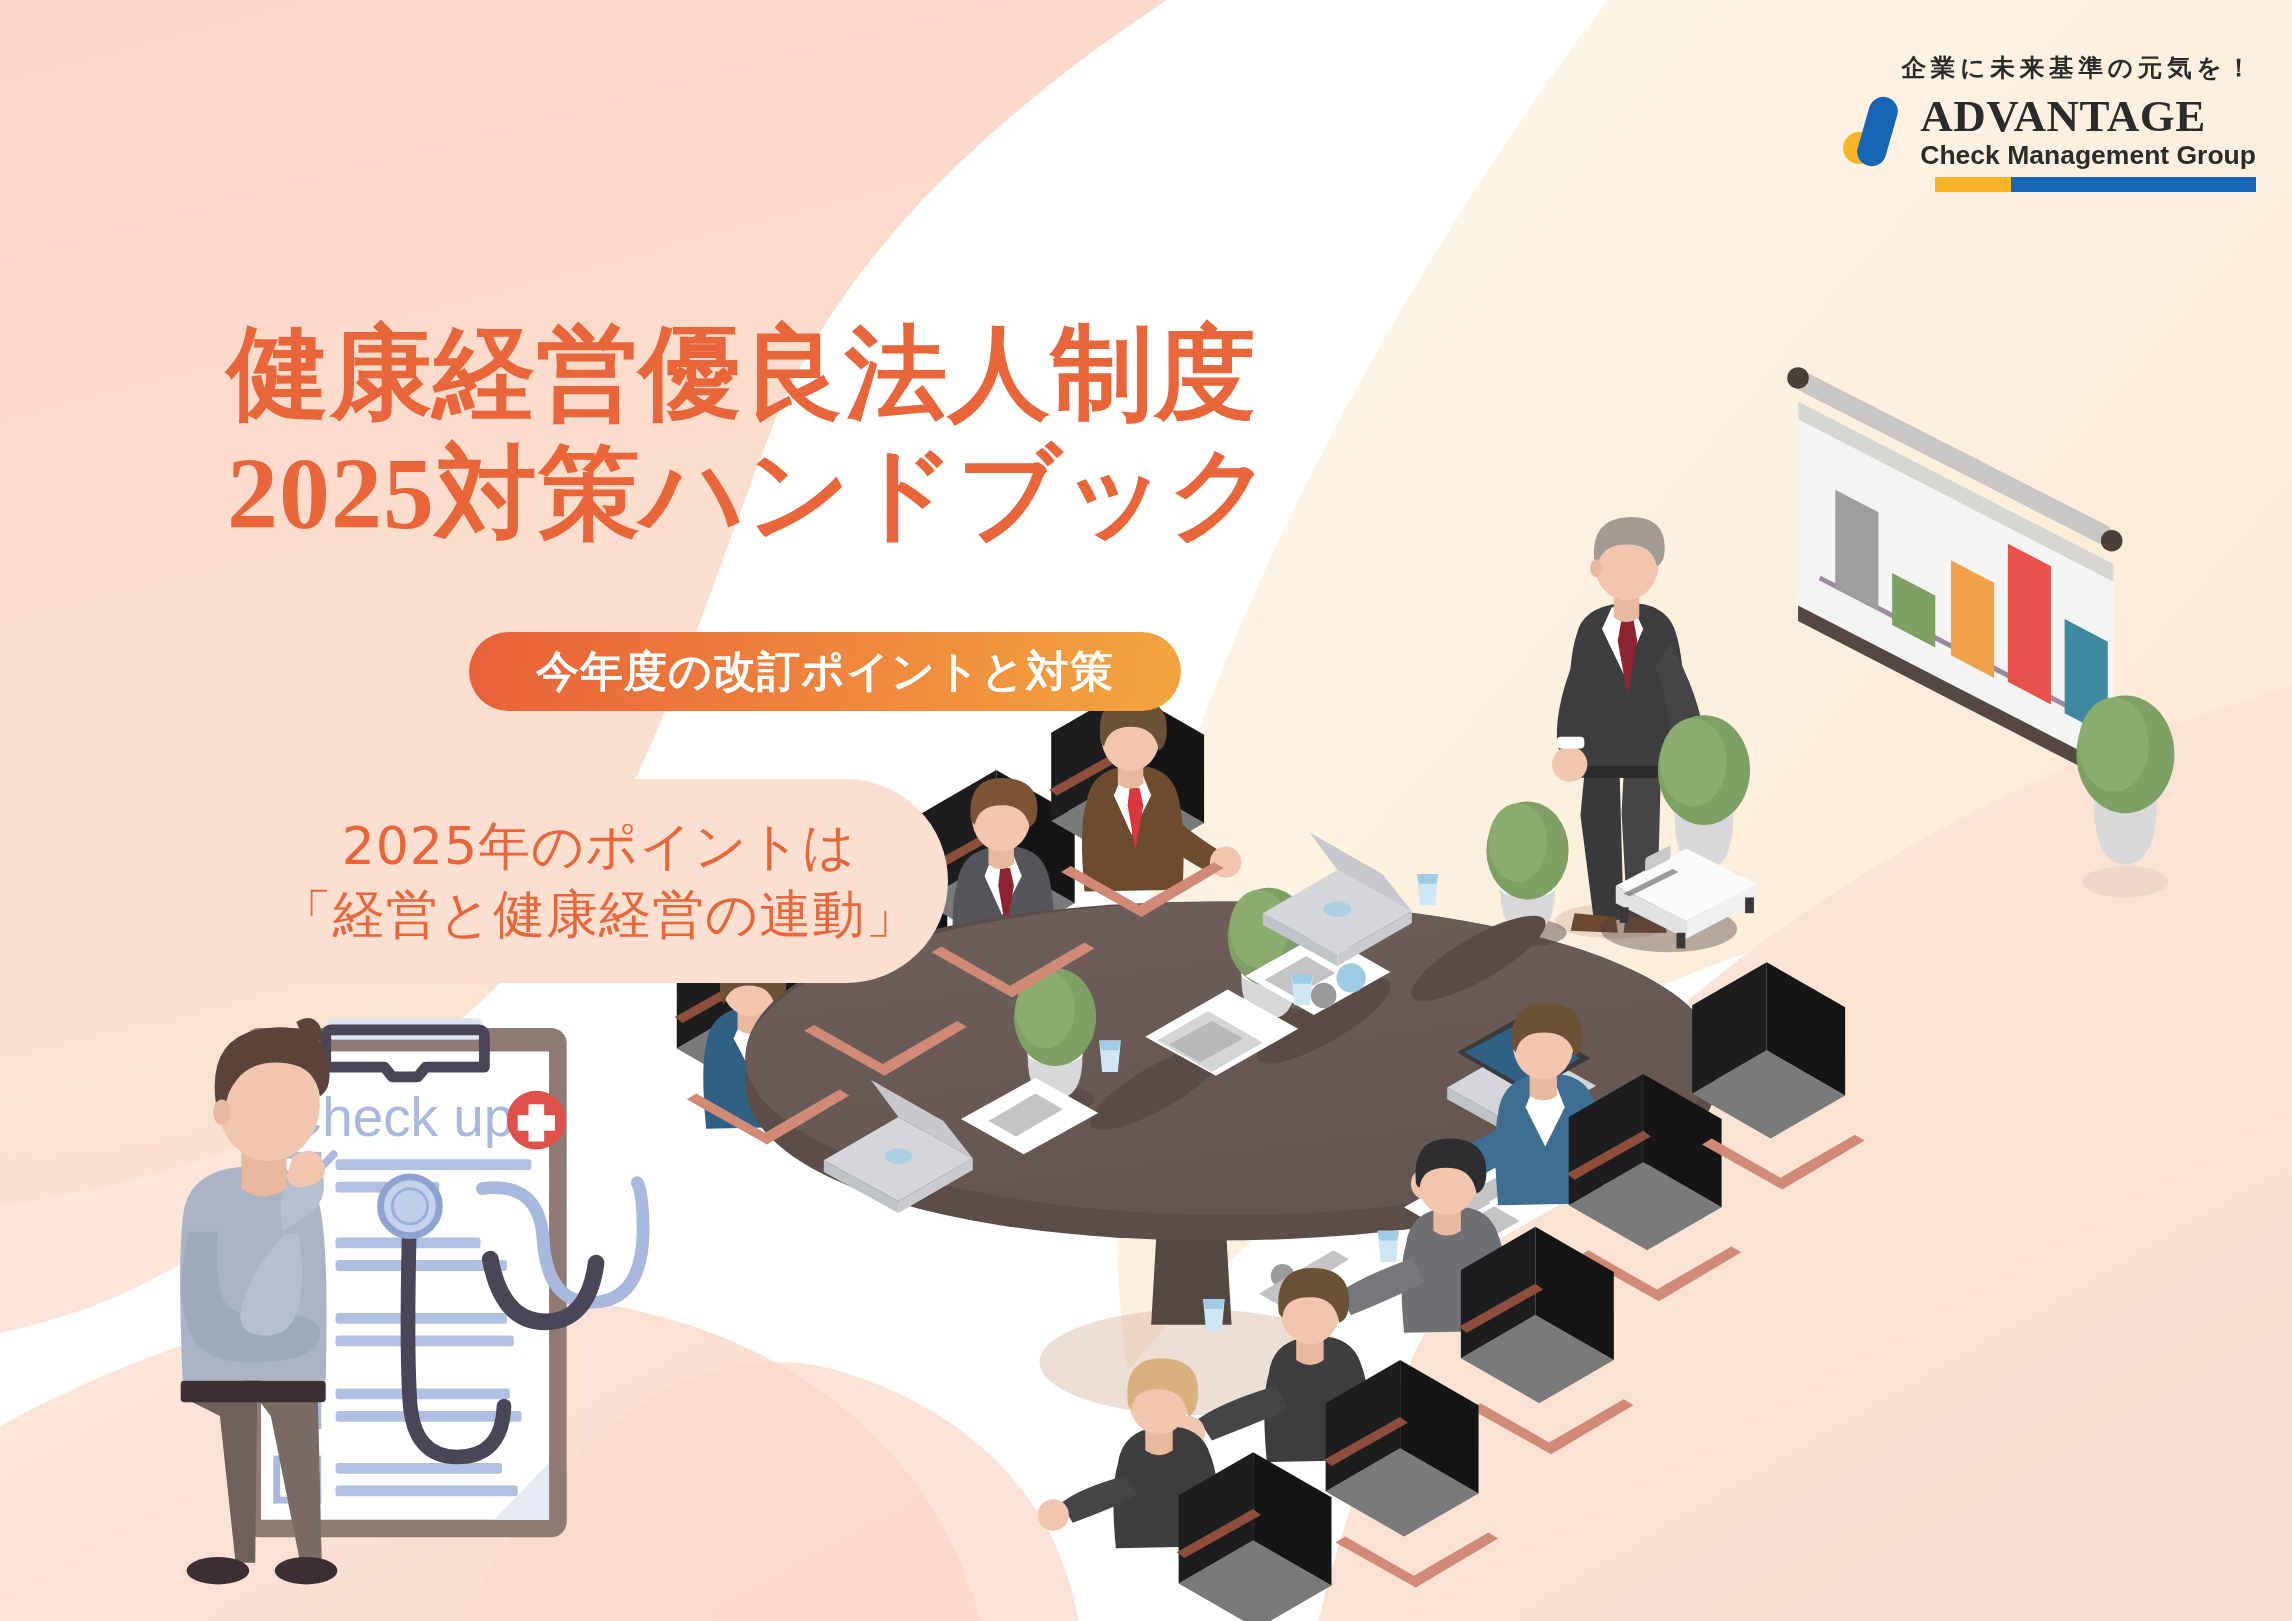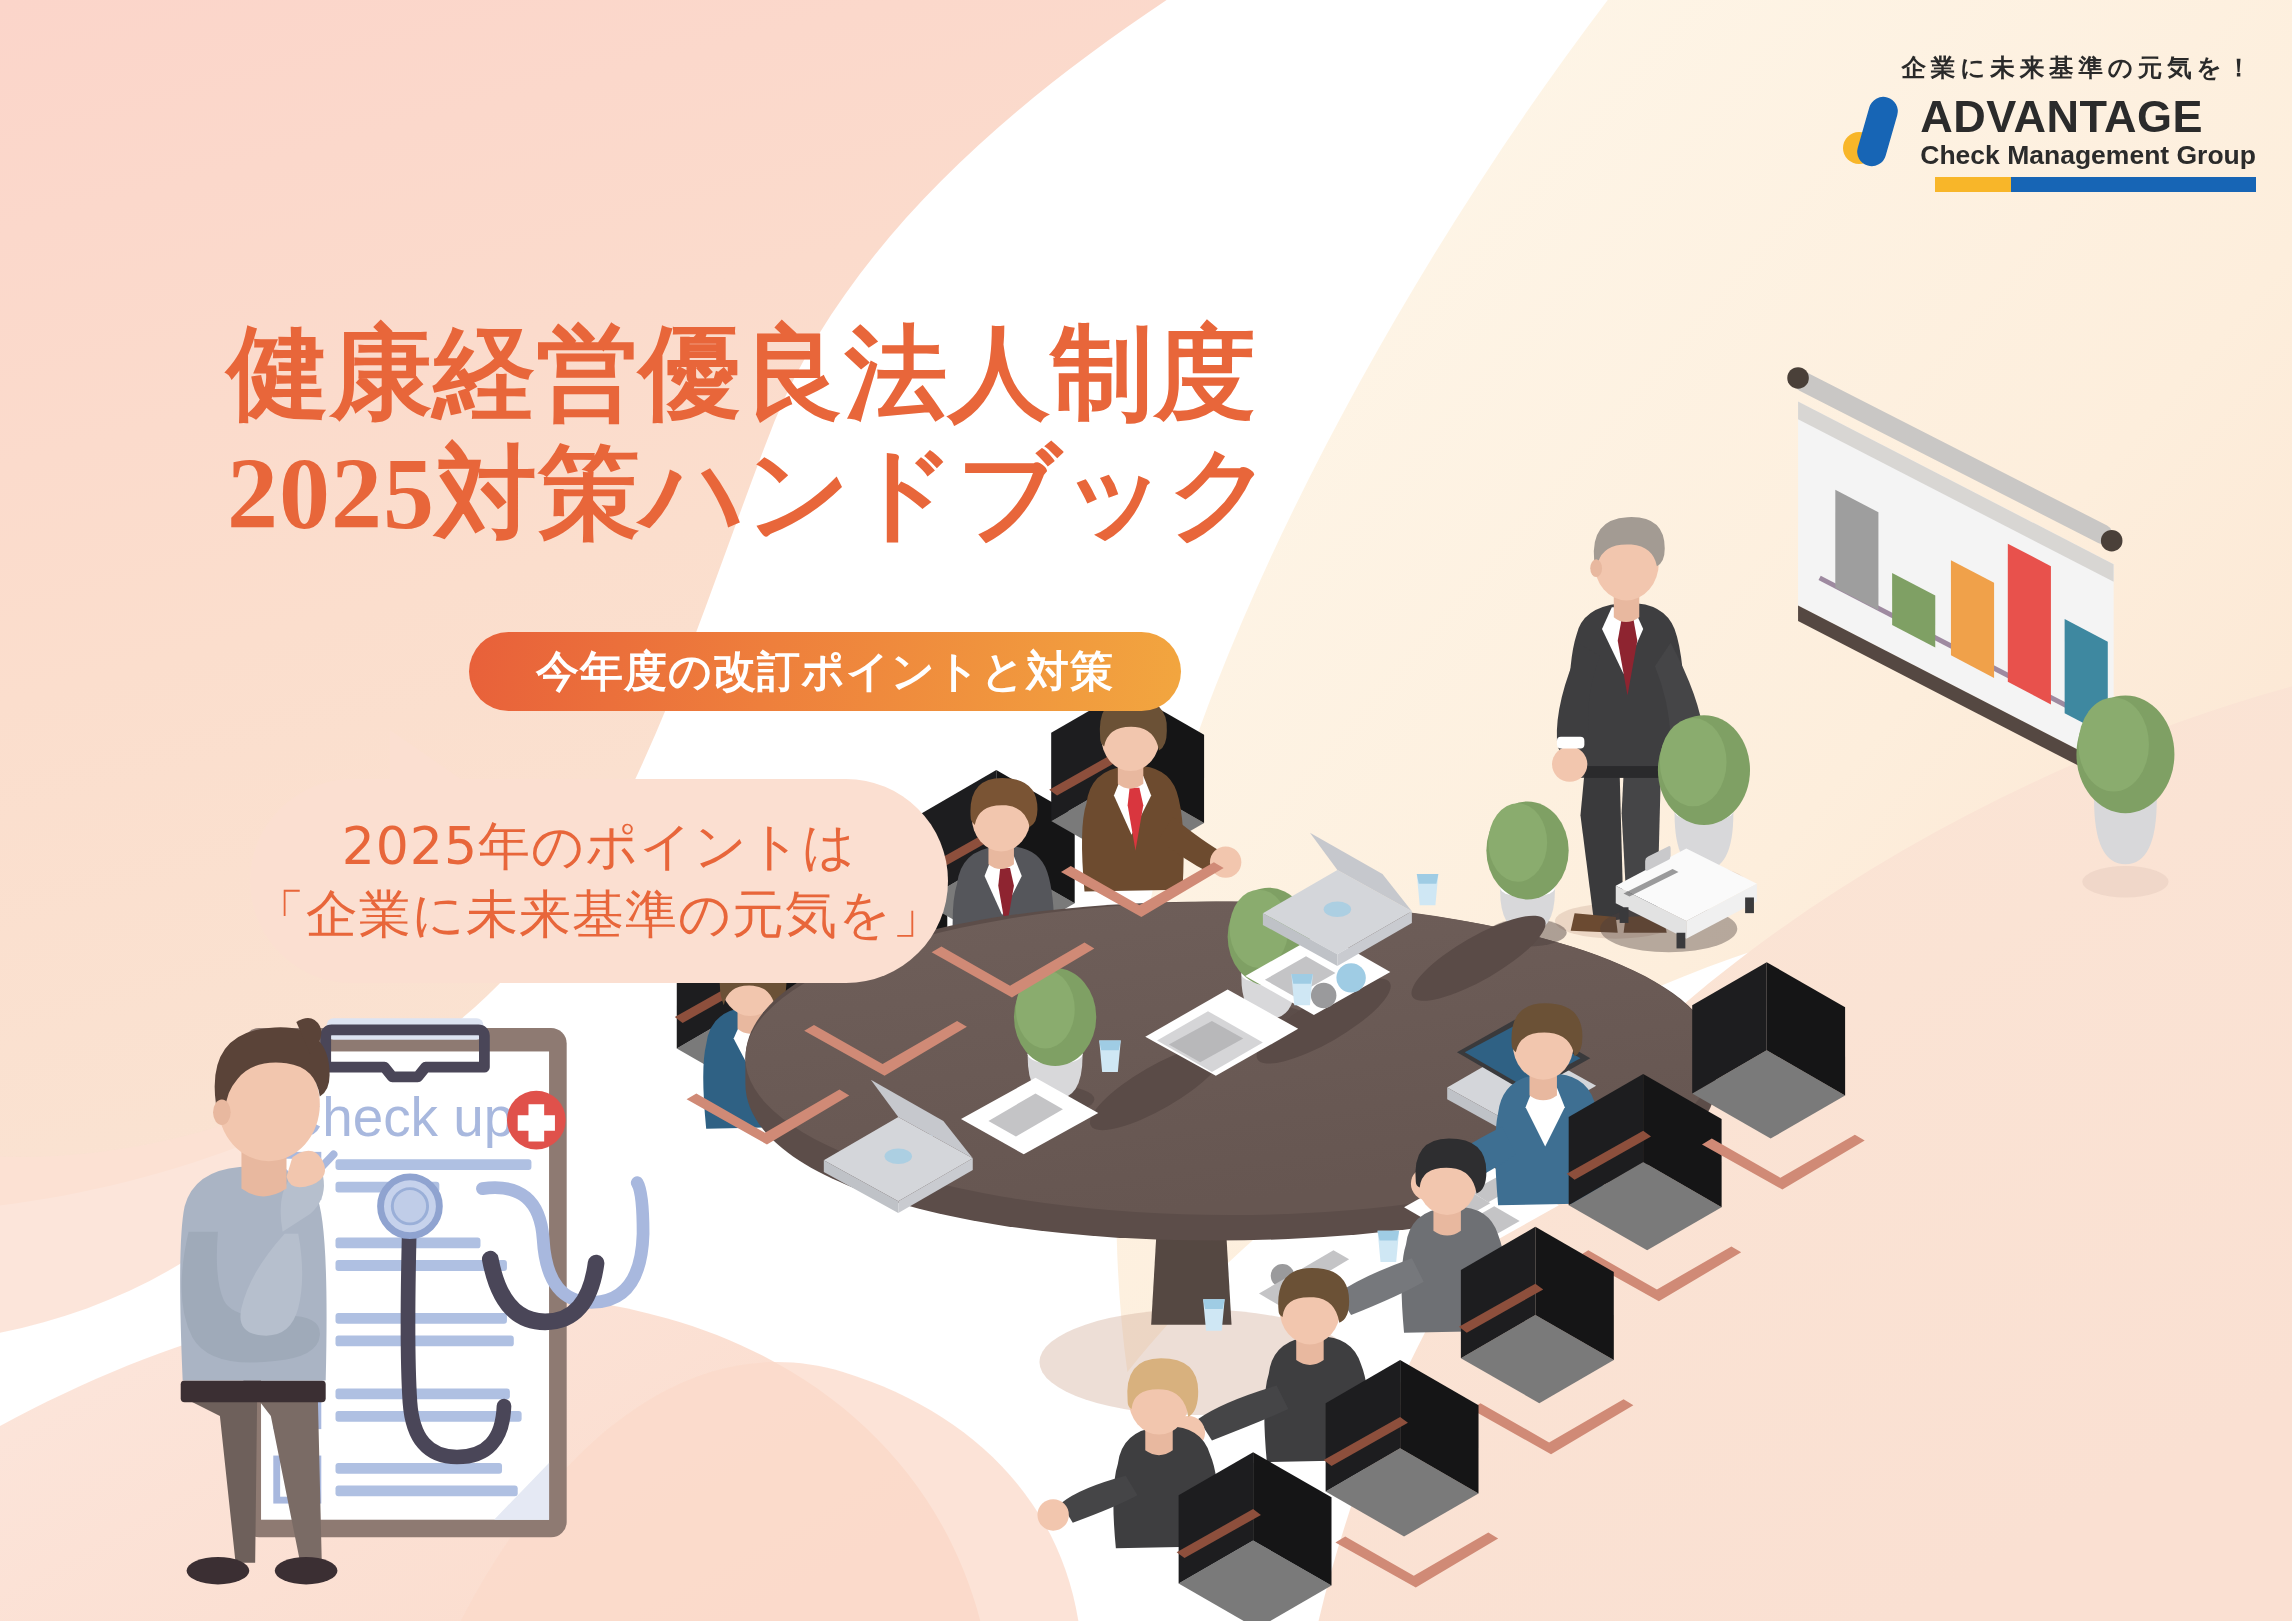--- a/index.html
+++ b/index.html
@@ -33,21 +33,21 @@
     border-radius:50%;background:#F8B629;
   }
   .logo-slash{
     position:absolute;left:21.6px;top:1px;width:29px;height:71px;
     background:#1765B5;border-radius:15.7px;transform:rotate(16deg);
     transform-origin:50% 50%;
   }
   .logo-words{display:flex;flex-direction:column;line-height:1;}
   .logo-name{
     font-size:45px;font-weight:700;letter-spacing:0.5px;color:#2b2b2b;
-    font-family:Liberation Sans, sans-serif;
+    font-family:Liberation Serif, serif;
   }
   .logo-sub{
     font-size:26.5px;font-weight:700;color:#2b2b2b;margin-top:2.9px;
     font-family:"Liberation Sans",sans-serif;
   }
   .logo-bar{display:flex;width:321px;height:14.7px;margin-top:8.8px;}
   .logo-bar .y{flex:0 0 76px;background:#F8B629;}
   .logo-bar .b{flex:1;background:#1765B5;}
 
   
@@ -165,21 +165,21 @@
     </h1>
   </div>
 
   <div class="badge">
     <span class="nosel">今年度の改訂ポイントと対策</span>
   </div>
 
   <div class="bubble-tail"></div>
   <div class="bubble">
     <p class="nosel">2025年のポイントは</p>
-    <p class="nosel">「企業に未来基準の元気を」</p>
+    <p class="nosel">「経営と健康経営の連動」</p>
   </div>
 
   <div class="clipboard-wrap">
     <svg width="529" height="608" viewBox="0 0 540 620" aria-hidden="true">
 
       <rect x="78" y="18" width="330" height="520" rx="16" fill="#8E7A72"></rect>
       <rect x="96" y="42" width="294" height="478" fill="#FFFFFF"></rect>
 
       <path d="M390,462 L390,520 L334,520 Z" fill="#DCE2F0"></path>
       <path d="M390,462 L390,520 L334,520 Z" fill="#FFFFFF" opacity="0.25"></path>

